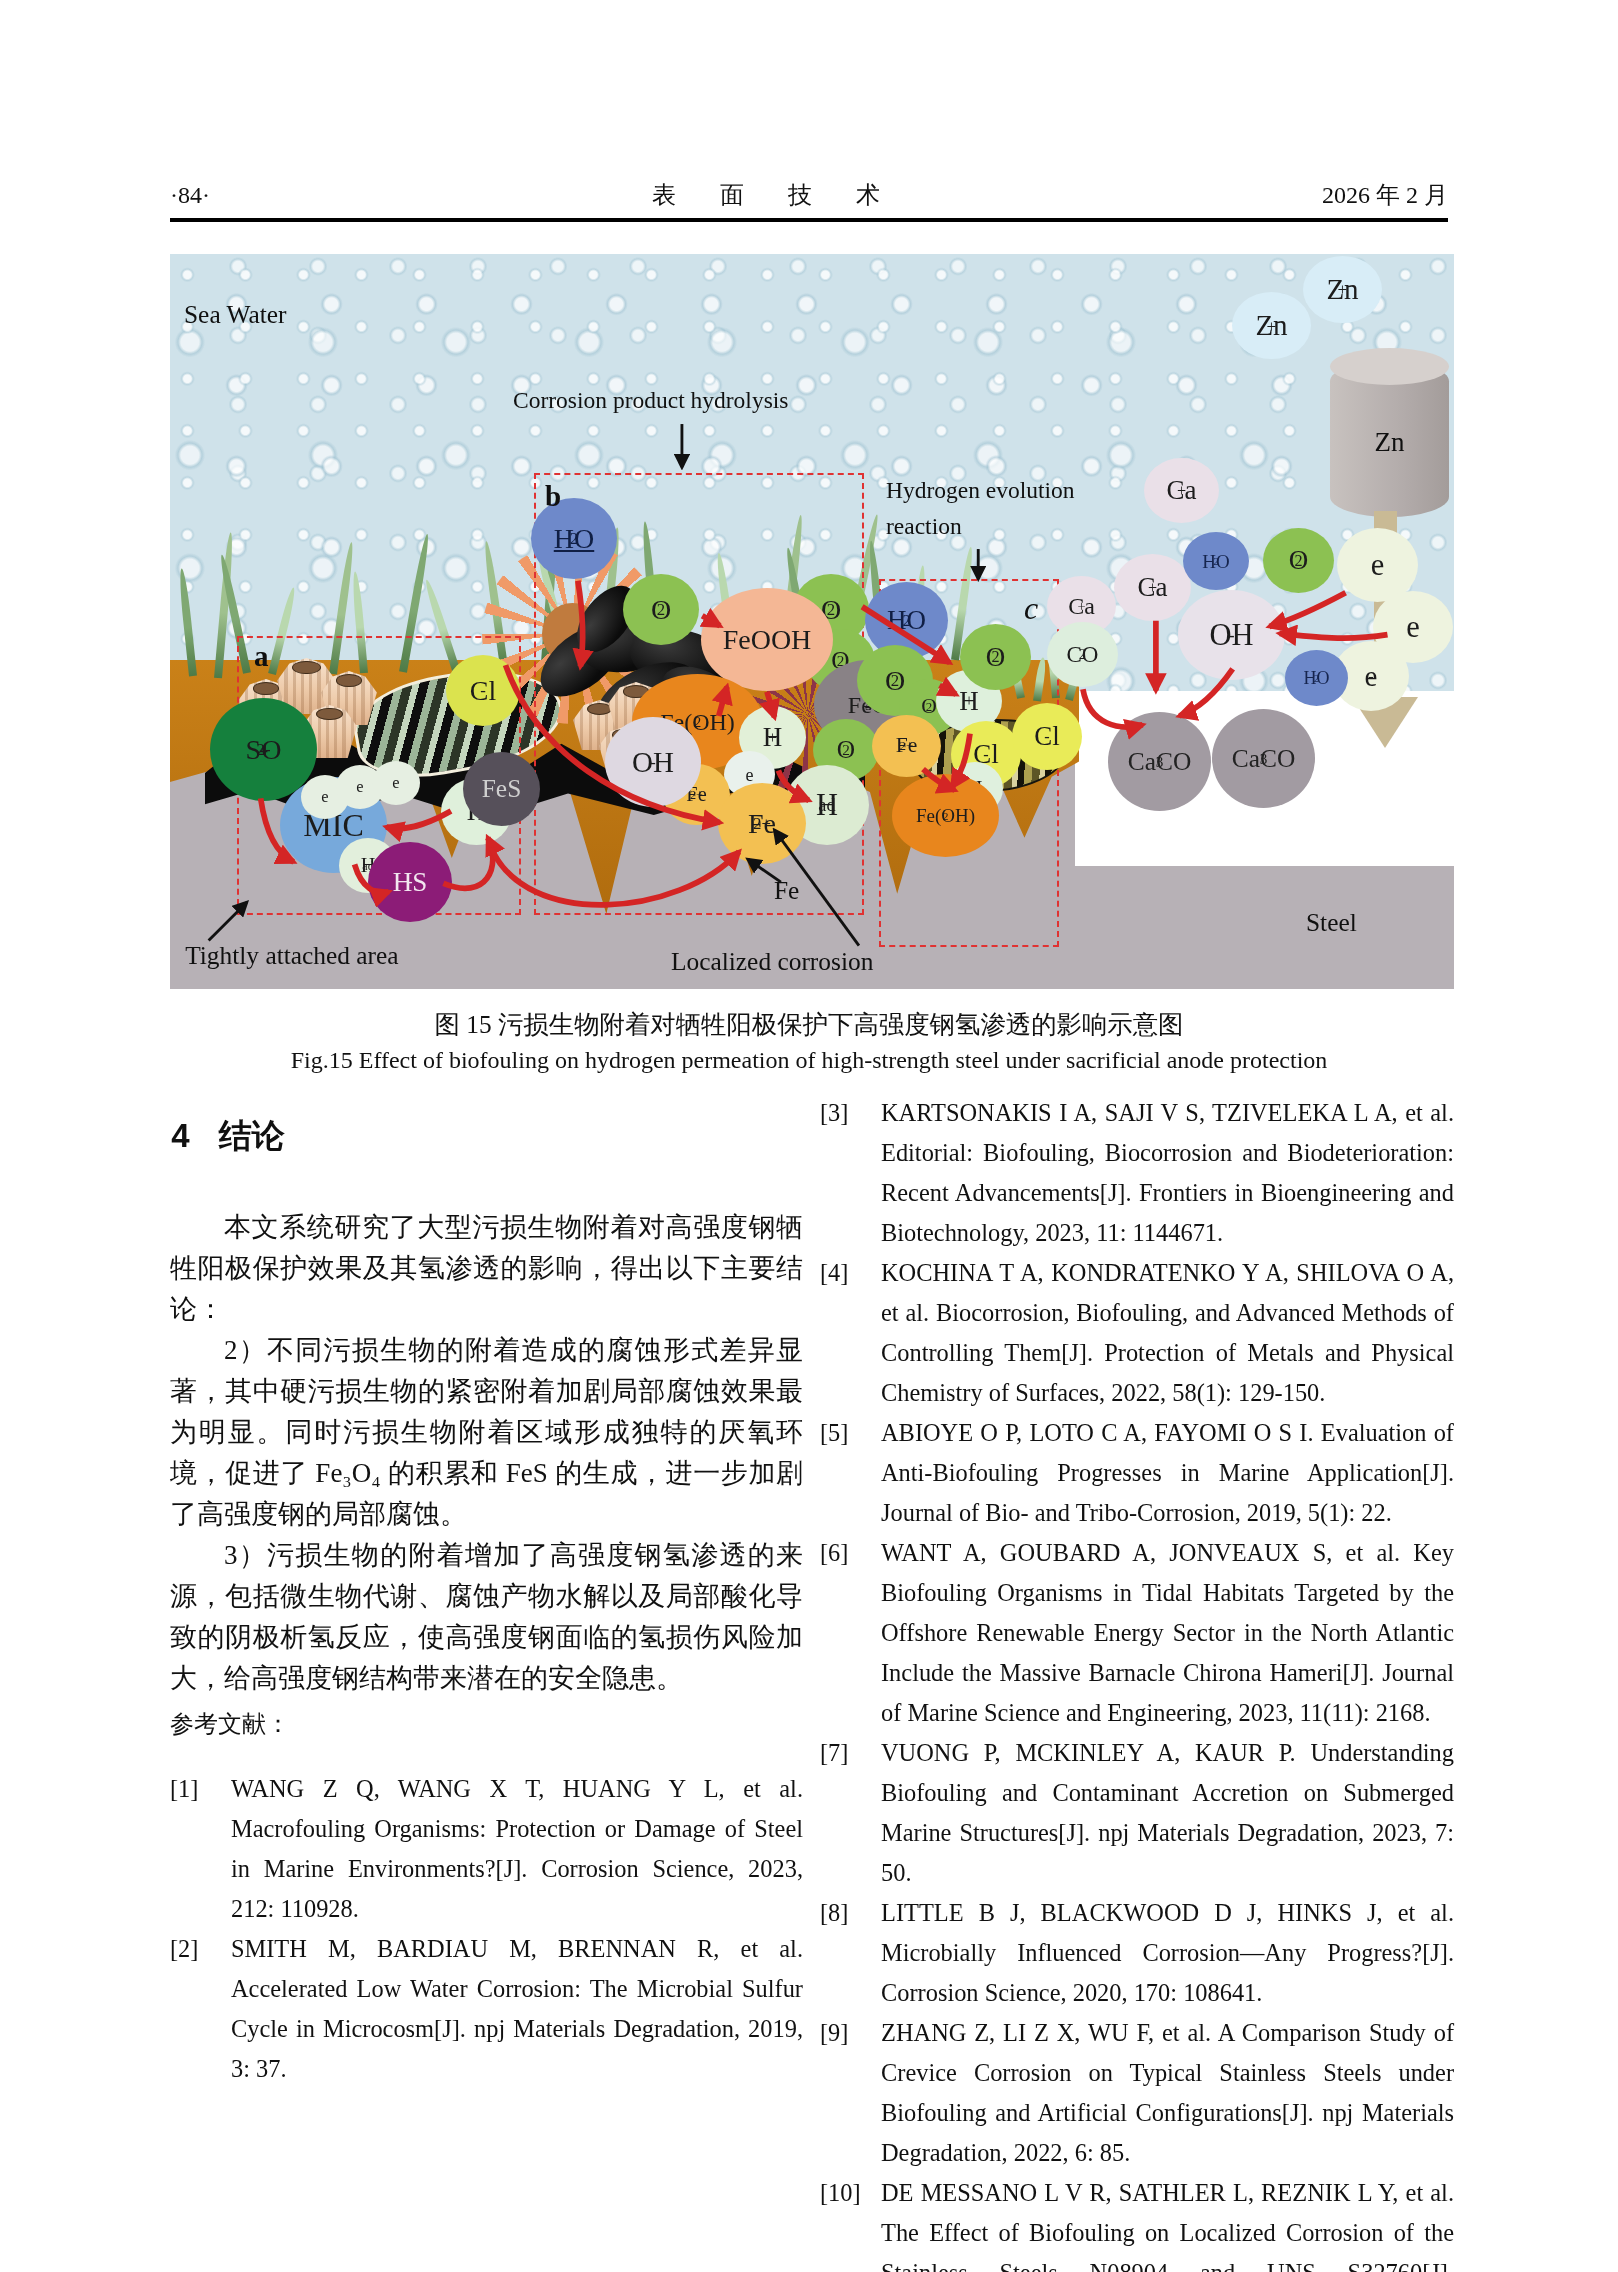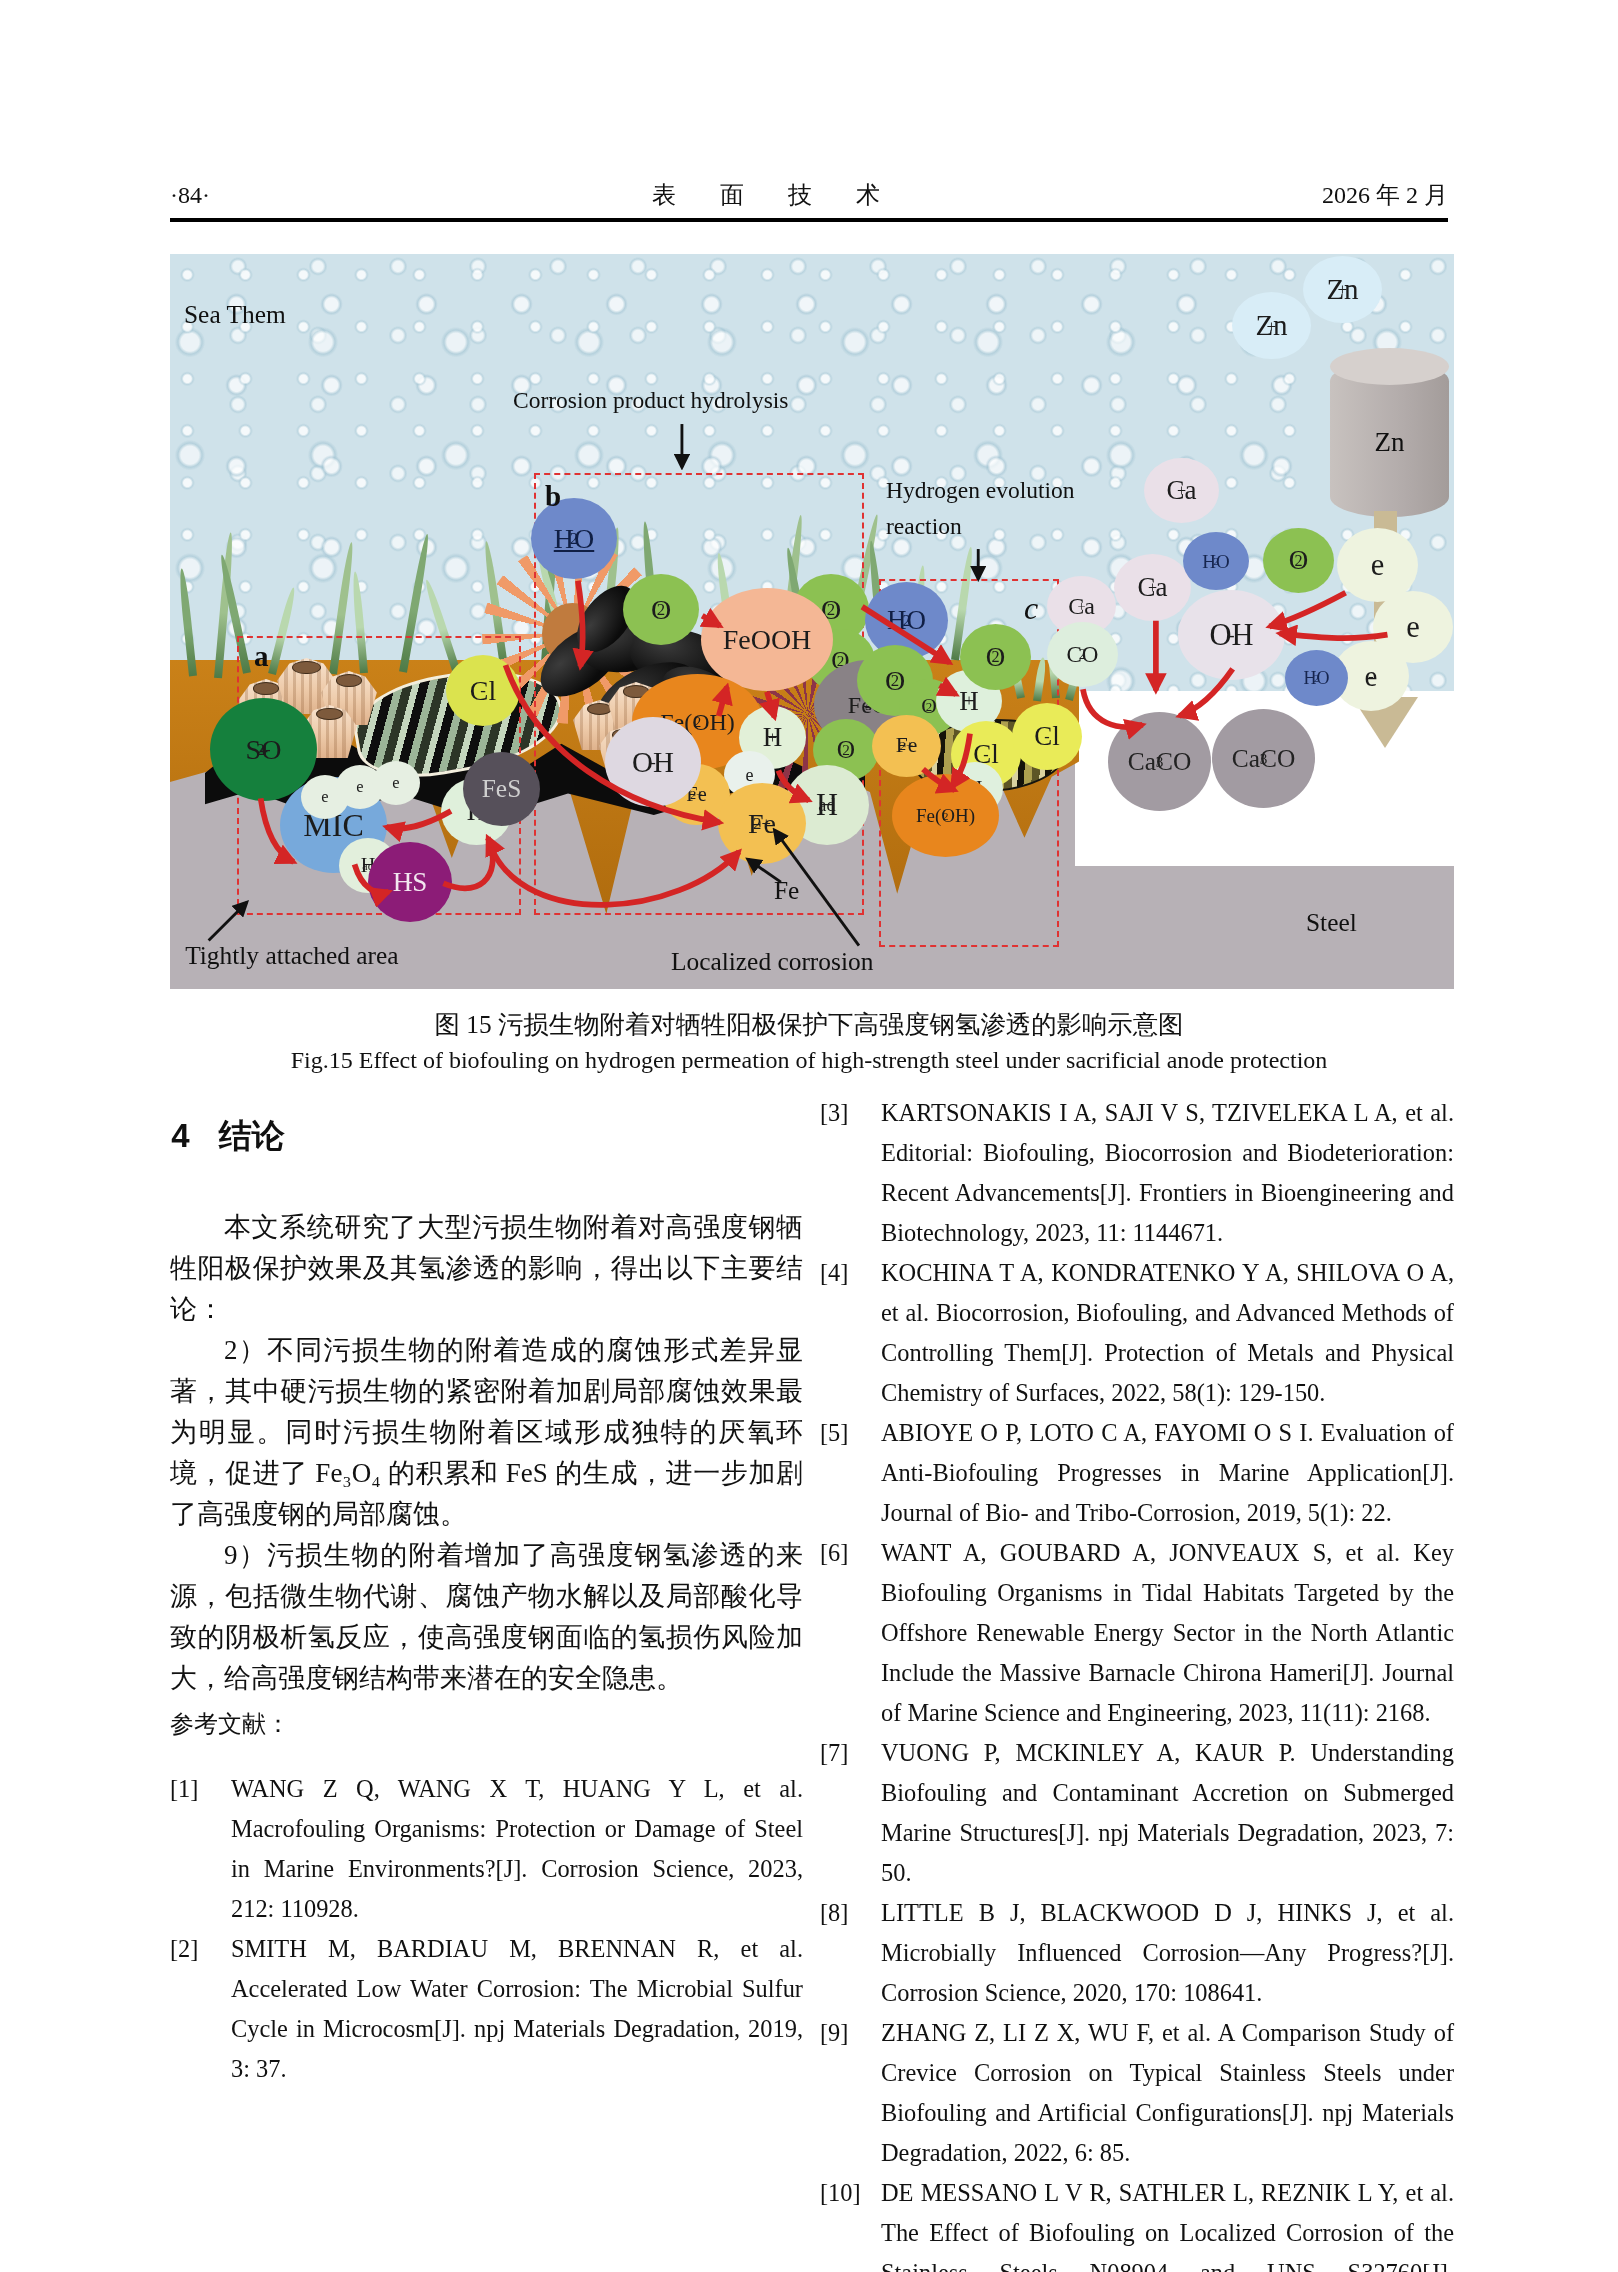--- a/index.html
+++ b/index.html
@@ -275,21 +275,21 @@
       </g>
       <g stroke="#111" stroke-width="4.5" fill="none" marker-end="url(#mb)">
         <path d="M 806 268 L 806 336"></path>
         <path d="M 1273 465 L 1273 512"></path>
         <path d="M 60 1082 L 120 1022"></path>
         <path d="M 1085 1090 L 952 908"></path>
         <path d="M 962 990 L 910 954"></path>
       </g>
     </svg>
 
-    <div class="flabel" style="left:14px;top:46px;">Sea Them</div>
+    <div class="flabel" style="left:14px;top:46px;">Sea Water</div>
     <div class="flabel" style="left:343px;top:133px;font-size:23.5px;">Corrosion product hydrolysis</div>
     <div class="flabel" style="left:716px;top:223px;font-size:23.5px;">Hydrogen evolution</div>
     <div class="flabel" style="left:716px;top:259px;font-size:23.5px;">reaction</div>
     <div class="flabel zone" style="left:84px;top:386px;">a</div>
     <div class="flabel zone" style="left:375px;top:226px;">b</div>
     <div class="flabel zone it" style="left:854px;top:336px;">c</div>
     <div class="flabel" style="left:1160px;top:173px;width:119px;text-align:center;font-size:27px;">Zn</div>
     <div class="flabel" style="left:604px;top:622px;">Fe</div>
     <div class="flabel" style="left:1136px;top:654px;">Steel</div>
     <div class="flabel" style="left:15.2px;top:687px;">Tightly attached area</div>
@@ -299,21 +299,21 @@
   <div class="cap" id="cap-zh">图 15  污损生物附着对牺牲阳极保护下高强度钢氢渗透的影响示意图</div>
   <div class="cap" id="cap-en">Fig.15 Effect of biofouling on hydrogen permeation of high-strength steel under sacrificial anode protection</div>
 
   <div class="col" id="left-col">
     <div class="sec-head">
       <span class="no">4</span><span>结论</span>
     </div>
     <div id="concl-paras">
         <div class="cpara">本文系统研究了大型污损生物附着对高强度钢牺牲阳极保护效果及其氢渗透的影响，得出以下主要结论：</div>
         <div class="cpara">2）不同污损生物的附着造成的腐蚀形式差异显著，其中硬污损生物的紧密附着加剧局部腐蚀效果最为明显。同时污损生物附着区域形成独特的厌氧环境，促进了 Fe₃O₄ 的积累和 FeS 的生成，进一步加剧了高强度钢的局部腐蚀。</div>
-        <div class="cpara">9）污损生物的附着增加了高强度钢氢渗透的来源，包括微生物代谢、腐蚀产物水解以及局部酸化导致的阴极析氢反应，使高强度钢面临的氢损伤风险加大，给高强度钢结构带来潜在的安全隐患。</div>
+        <div class="cpara">3）污损生物的附着增加了高强度钢氢渗透的来源，包括微生物代谢、腐蚀产物水解以及局部酸化导致的阴极析氢反应，使高强度钢面临的氢损伤风险加大，给高强度钢结构带来潜在的安全隐患。</div>
       </div>
     <div class="refs-head">参考文献：</div>
     <div id="refs-left">
         <div class="ref"><span class="rno">[1]</span><span class="rtx">WANG Z Q, WANG X T, HUANG Y L, et al. Macrofouling Organisms: Protection or Damage of Steel in Marine Environments?[J]. Corrosion Science, 2023, 212: 110928.</span></div>
         <div class="ref"><span class="rno">[2]</span><span class="rtx">SMITH M, BARDIAU M, BRENNAN R, et al. Accelerated Low Water Corrosion: The Microbial Sulfur Cycle in Microcosm[J]. npj Materials Degradation, 2019, 3: 37.</span></div>
       </div>
   </div>
 
   <div class="col" id="right-col">
     <div id="refs-right">

